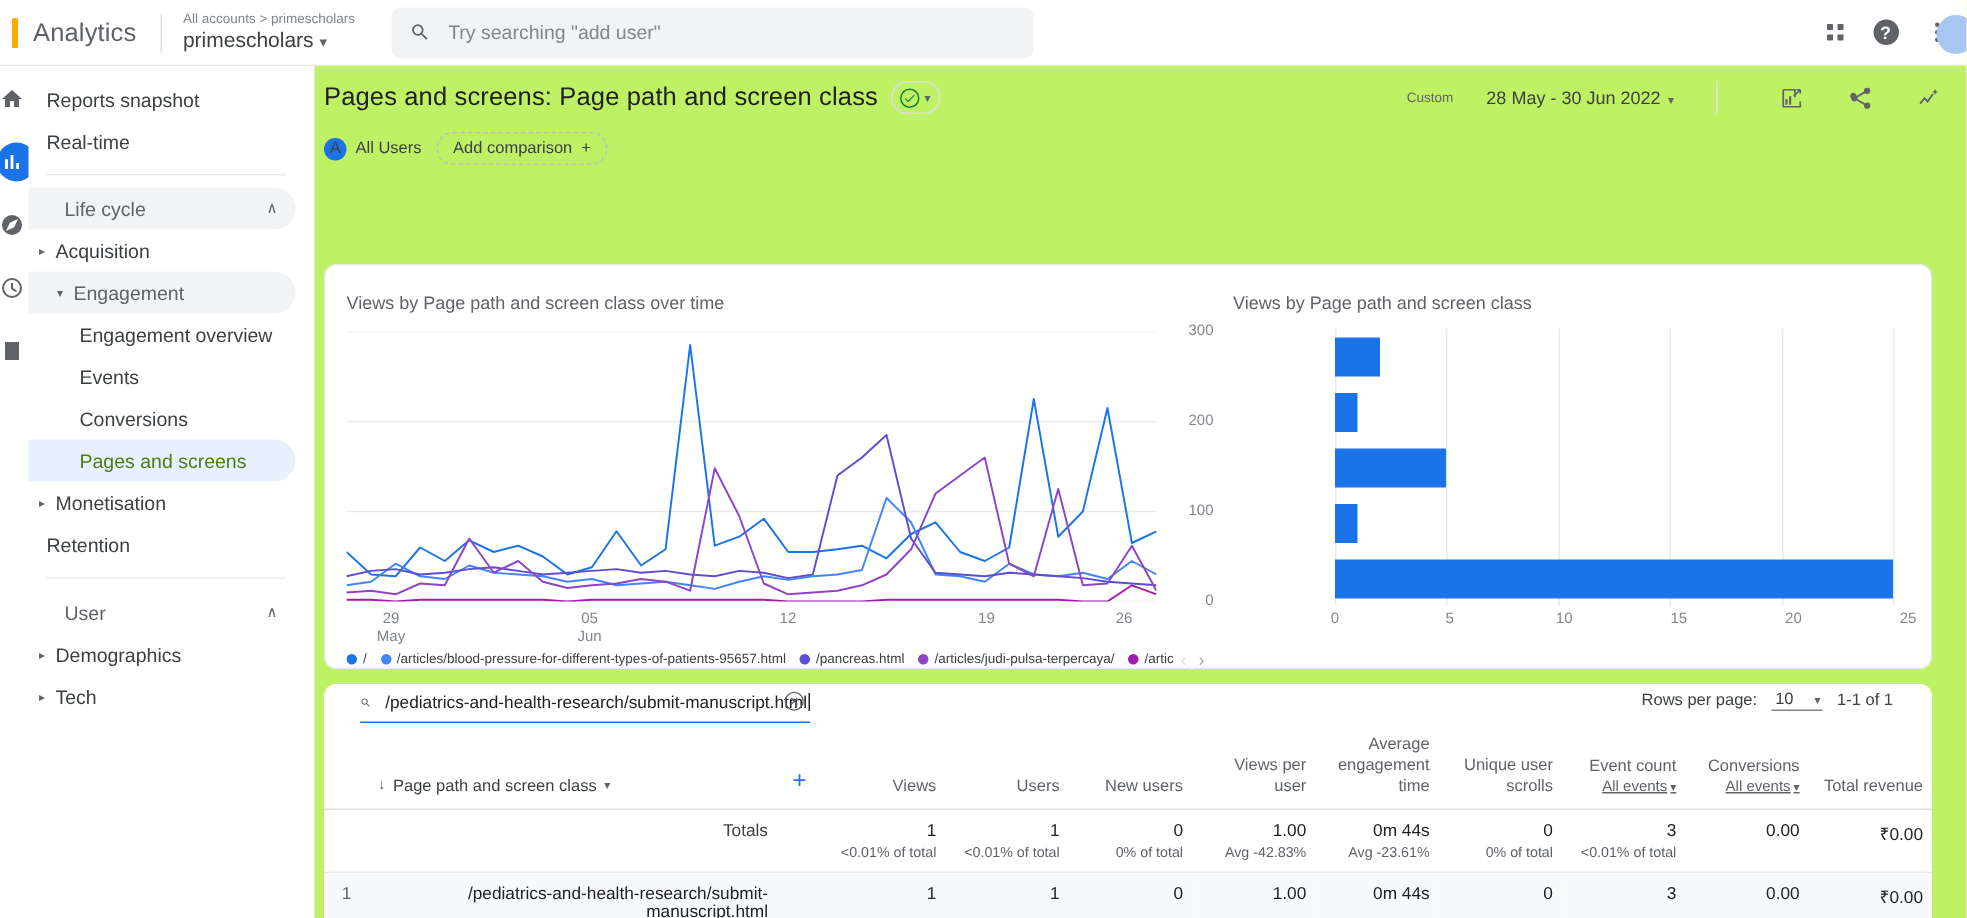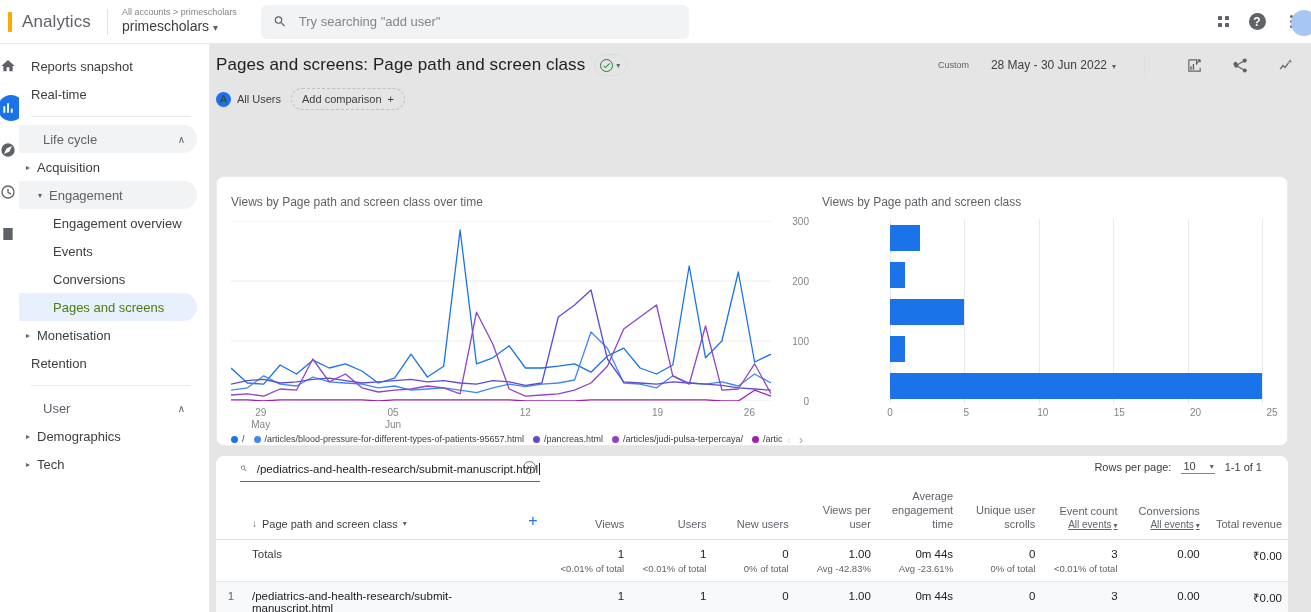--- a/index.html
+++ b/index.html
@@ -81,21 +81,21 @@
   .nav-item.group.shade { background: #f1f3f4; }
   .nav-item.selected { background: #e8f0fe; color: #4d7c0f; }
   .nav-item .arrow {
     width: 14px; margin-left: -10px; margin-right: 2px; color: #5f6368; font-size: 8px;
     display: inline-block; text-align: center;
   }
   .nav-item .chev { margin-left: auto; margin-right: 12px; color: #5f6368; font-size: 10px; }
   .nav-div { height: 1px; background: #e8eaed; margin: 8px 18px 8px 12px; }
 
   
-  .main { position: absolute; top: 44px; left: 210px; width: 1101px; height: 568px; background: #e5e5e5; overflow: hidden; }
+  .main { position: absolute; top: 44px; left: 210px; width: 1101px; height: 568px; background: #bef264; overflow: hidden; }
   .page-head { display: flex; align-items: center; padding: 10px 8px 0 6px; }
   .page-title { font-size: 17px; color: #202124; letter-spacing: .1px; }
   .valid-chip {
     margin-left: 9px; height: 22px; border: 1px solid #dadce0; border-radius: 11px;
     display: flex; align-items: center; gap: 3px; padding: 0 6px 0 5px; cursor: pointer;
   }
   .check-ring {
     width: 13px; height: 13px; border-radius: 50%; border: 1.3px solid #188038;
     display: flex; align-items: center; justify-content: center;
   }
@@ -181,21 +181,21 @@
   th.c-idx { width: 30px; }
   th.c-dim { text-align: left; width: 272px; }
   th.c-plus { width: 30px; text-align: center; }
   th.num { text-align: right; }
   .dimhead { display: flex; align-items: center; gap: 5px; color: #3c4043; cursor: pointer; }
   .sortarrow { font-size: 10px; color: #5f6368; }
   .plus-ic { color: #1a73e8; font-size: 16px; cursor: pointer; }
   .subsel { display: block; font-size: 10px; color: #5f6368; text-decoration: underline; cursor: pointer; }
   .subsel .tiny-caret { text-decoration: none; margin-left: 2px; }
 
-  tbody td { font-size: 11.5px; color: #202124; padding: 6px; vertical-align: top; }
+  tbody td { font-size: 11.5px; color: #202124; padding: 6px; vertical-align: top; text-align: right; }
   td.num { text-align: right; }
   .pct { display: block; font-size: 9.5px; color: #5f6368; margin-top: 3px; white-space: nowrap; }
   tr.totals td { border-bottom: 1px solid #e8eaed; padding-top: 8px; padding-bottom: 7px; }
   tr.totals .tot-label { color: #3c4043; }
   tr.data td { background: #f8f9fa; border-bottom: 1px solid #e8eaed; padding-top: 8px; padding-bottom: 8px; }
   td.c-idx { color: #5f6368; text-align: center; }
   .dimcell { color: #202124; }
 </style>
 </head>
 <body>

